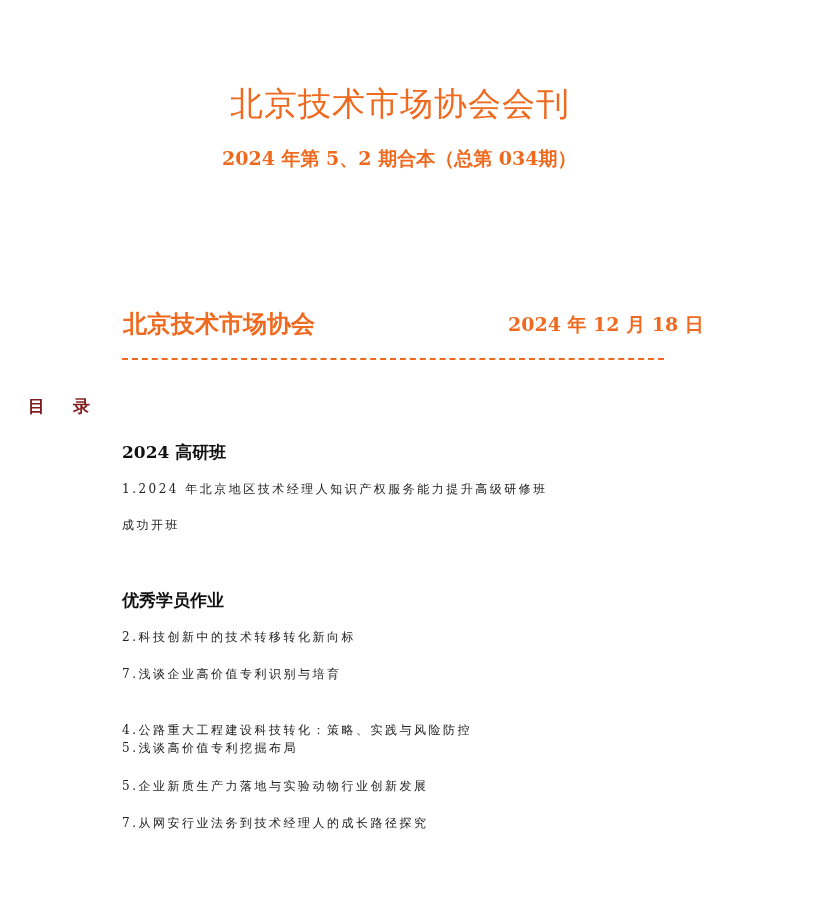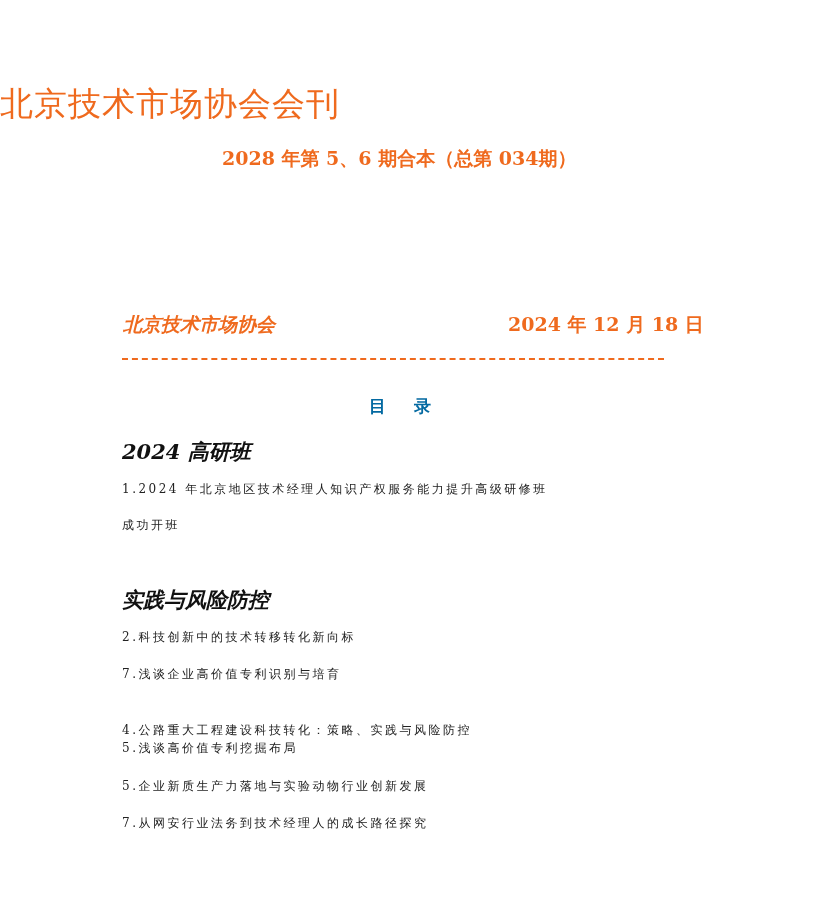--- a/index.html
+++ b/index.html
@@ -13,42 +13,42 @@
       position: relative;
       overflow: hidden;
       font-family: "DejaVu Serif", "Liberation Serif", serif;
     }
     .orange { color: #EF6A1E; }
     .title {
       position: absolute;
       top: 84px;
       left: 0;
       width: 800px;
+      text-align: center;
       font-family: "DejaVu Sans", "Liberation Sans", sans-serif;
       font-size: 33px;
       letter-spacing: 1px;
       line-height: 40px;
     }
     .subtitle {
       position: absolute;
       top: 145px;
       left: 222px;
       font-size: 19px;
       font-weight: bold;
       line-height: 26px;
       white-space: nowrap;
     }
     .org {
       position: absolute;
       top: 311px;
       left: 123px;
-      font-size: 19px;
+      font-size: 24px;
       font-weight: bold;
       line-height: 26px;
-      font-style: italic;
     }
     .date {
       position: absolute;
       top: 311px;
       left: 508px;
       font-size: 19px;
       font-weight: bold;
       line-height: 26px;
       white-space: nowrap;
     }
@@ -58,62 +58,60 @@
       left: 122px;
       width: 542px;
       height: 0;
       border-top: 2px dashed #EF6A1E;
     }
     .toc-title {
       position: absolute;
       top: 395px;
       left: 0;
       width: 800px;
-      text-align: center;
       font-size: 17px;
       font-weight: bold;
-      color: #0369a1;
+      color: #7f1d1d;
       letter-spacing: 28px;
       text-indent: 28px;
     }
     .section-title {
       position: absolute;
       left: 122px;
-      font-size: 21px;
+      font-size: 17px;
       font-weight: bold;
       color: #111;
       line-height: 24px;
-      font-style: italic;
     }
     .item {
       position: absolute;
       left: 122px;
       font-size: 12px;
       color: #222;
       line-height: 24px;
       letter-spacing: 2.5px;
       white-space: nowrap;
     }
   </style>
 </head>
 <body>
 
 <div class="title orange">北京技术市场协会会刊</div>
-<div class="subtitle orange">2028 年第 5、6 期合本（总第 034期）</div>
+<div class="subtitle orange">2024 年第 5、2 期合本（总第 034期）</div>
 
 <div class="org orange">北京技术市场协会</div>
 <div class="date orange">2024 年 12 月 18 日</div>
 
 <div class="divider"></div>
 
 <div class="toc-title">目录</div>
 
 <div class="section-title" style="top:440px;">2024 高研班</div>
 <div class="item" style="top:477px;">1.2024 年北京地区技术经理人知识产权服务能力提升高级研修班</div>
 <div class="item" style="top:513px;">成功开班</div>
 
-<div class="section-title" style="top:588px;">实践与风险防控</div>
+<div class="section-title" style="top:588px;">优秀学员作业</div>
 <div class="item" style="top:625px;">2.科技创新中的技术转移转化新向标</div>
 <div class="item" style="top:662px;">7.浅谈企业高价值专利识别与培育</div>
 <div class="item" style="top:718px;">4.公路重大工程建设科技转化：策略、实践与风险防控</div>
 <div class="item" style="top:736px;">5.浅谈高价值专利挖掘布局</div>
 <div class="item" style="top:774px;">5.企业新质生产力落地与实验动物行业创新发展</div>
 <div class="item" style="top:811px;">7.从网安行业法务到技术经理人的成长路径探究</div>
 
 </body></html>

